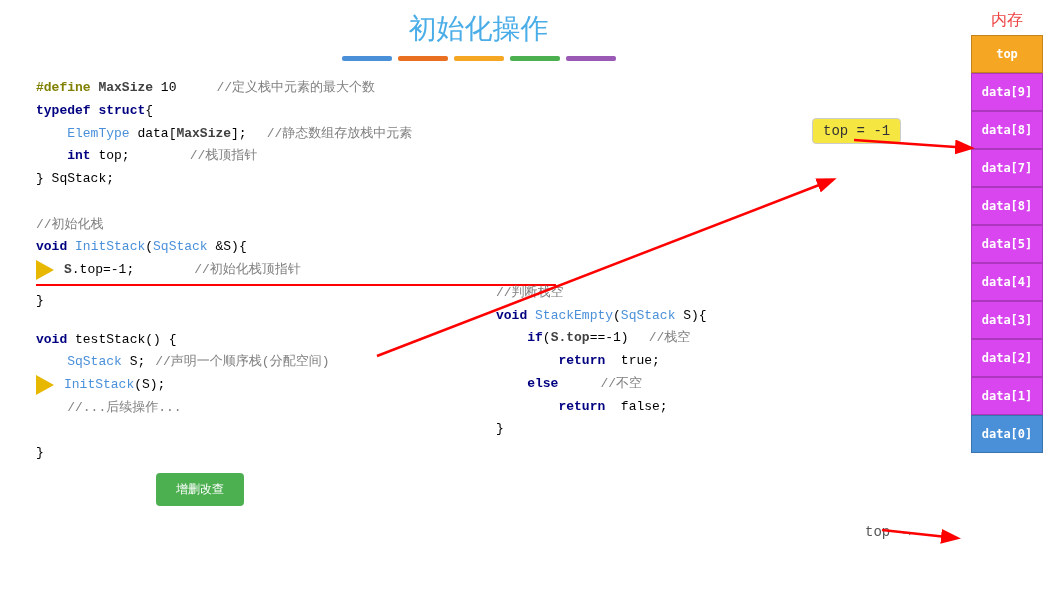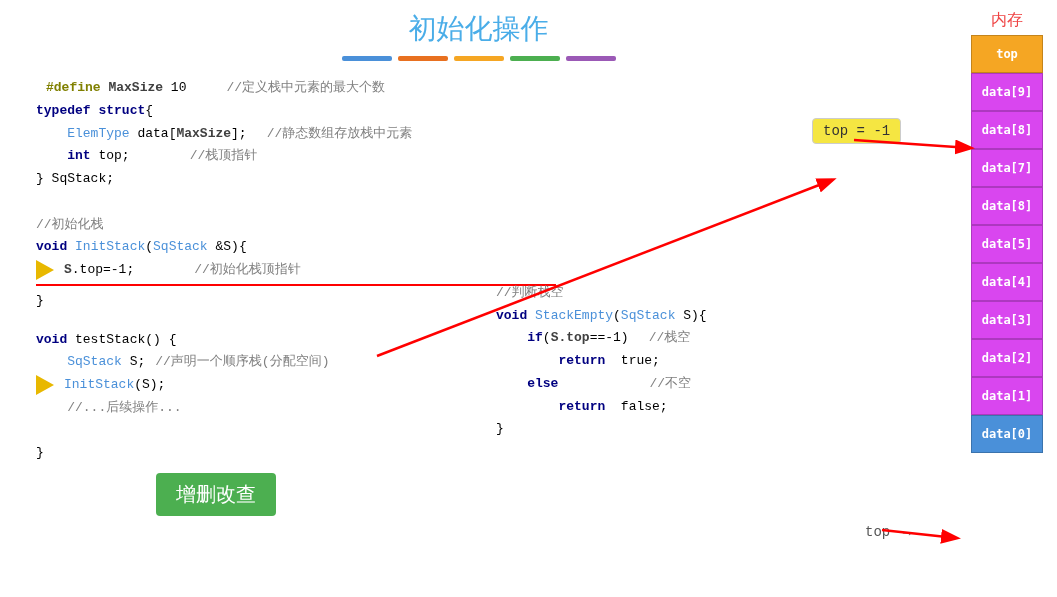--- a/index.html
+++ b/index.html
@@ -59,21 +59,21 @@
     .code-left {
       width: 460px;
       flex-shrink: 0;
     }
 
     .code-right {
       flex: 1;
     }
 
     .kw-blue { color: #000080; font-weight: bold; }
-    .kw-define { color: #808000; font-weight: bold; margin-left: 10px; }
+    .kw-define { color: #808000; font-weight: bold; }
     .kw-cyan { color: #404040; font-weight: bold; }
     .comment { color: #808080; }
     .func-name { color: #4A90D9; }
 
     .code-line {
       display: flex;
       align-items: center;
       white-space: pre;
       font-size: 13px;
       line-height: 1.75;
@@ -98,21 +98,21 @@
 
     .section-divider {
       height: 16px;
     }
 
     .btn-green {
       background: #4CAF50;
       color: white;
       border: none;
       padding: 8px 20px;
-      font-size: 20px;
+      font-size: 12px;
       font-family: 'Microsoft YaHei', sans-serif;
       border-radius: 4px;
       cursor: pointer;
       margin-top: 8px;
       margin-left: 120px;
     }
 
     
     .memory-panel {
       width: 100px;
@@ -329,21 +329,21 @@
           <span>&nbsp;&nbsp;&nbsp;&nbsp;</span><span class="kw-blue">if</span><span>(</span><span class="kw-cyan">S.top</span><span>==-1)</span>
           <span style="margin-left:20px;" class="comment">//栈空</span>
         </div>
 
         <div class="code-line">
           <span>&nbsp;&nbsp;&nbsp;&nbsp;&nbsp;&nbsp;&nbsp;&nbsp;</span><span class="kw-blue">return</span><span>&nbsp;&nbsp;true;</span>
         </div>
 
         <div class="code-line">
           <span>&nbsp;&nbsp;&nbsp;&nbsp;</span><span class="kw-blue">else</span>
-          <span style="margin-left:91px;" class="comment">//不空</span>
+          <span style="margin-left:42px;" class="comment">//不空</span>
         </div>
 
         <div class="code-line">
           <span>&nbsp;&nbsp;&nbsp;&nbsp;&nbsp;&nbsp;&nbsp;&nbsp;</span><span class="kw-blue">return</span><span>&nbsp;&nbsp;false;</span>
         </div>
 
         <div class="code-line">
           <span>}</span>
         </div>
 

